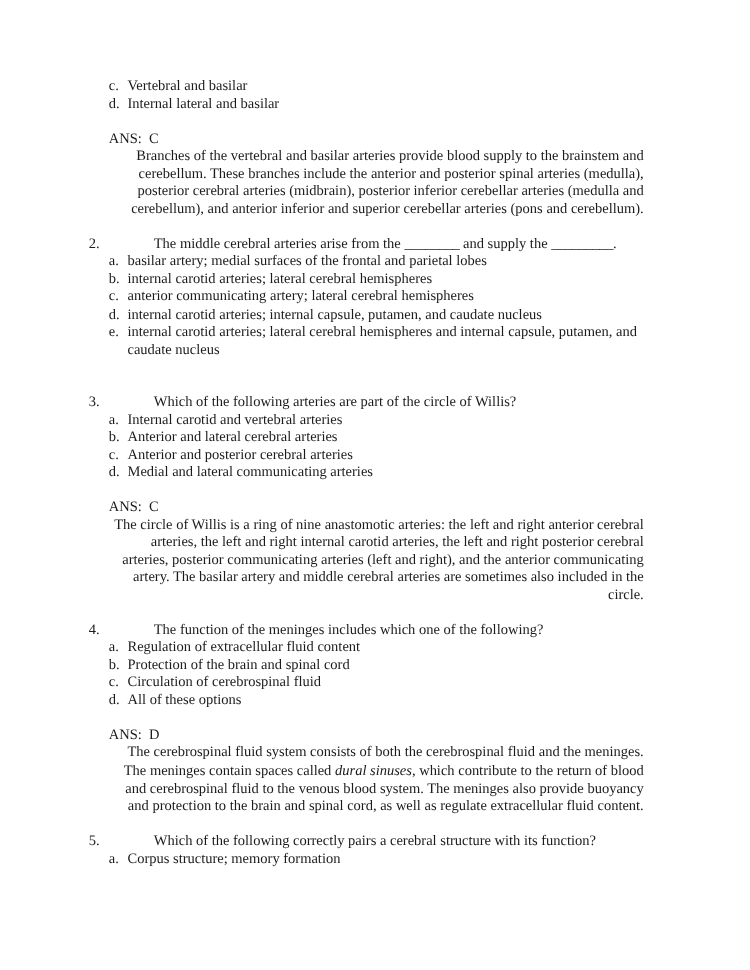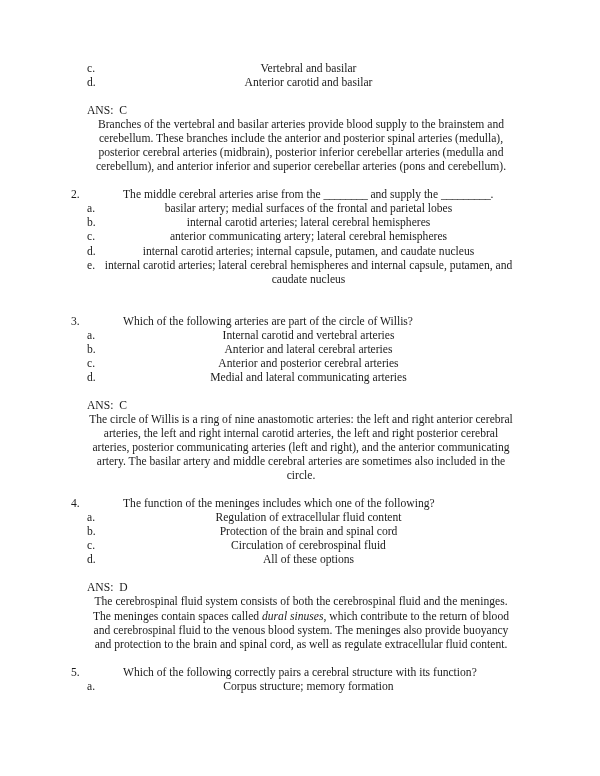--- a/index.html
+++ b/index.html
@@ -66,32 +66,31 @@
     align-items: flex-start;
     padding-left: 16px;
   }
   .opt-let {
     width: 15px;
     flex: 0 0 15px;
     text-align: left;
   }
   .opt-text {
     flex: 1 1 auto;
-    text-align: center;
   }
 
   
   .ans-block {
     padding-left: 16px;
   }
   .ans-line {
     white-space: pre;
   }
   .expl {
-    text-align: center;
+    text-align: right;
   }
 
   em.it {
     font-style: italic;
   }
   .blank {
     letter-spacing: -0.3px;
   }
 </style>
 </head>
@@ -101,21 +100,21 @@
   <div class="content">
 
     <div class="blk">
       <div class="opt-list">
         <div class="opt-row">
           <span class="opt-let">c.</span>
           <span class="opt-text">Vertebral and basilar</span>
         </div>
         <div class="opt-row">
           <span class="opt-let">d.</span>
-          <span class="opt-text">Anterior carotid and basilar</span>
+          <span class="opt-text">Internal lateral and basilar</span>
         </div>
       </div>
       <div class="gap"></div>
       <div class="ans-block">
         <div class="ans-line">ANS:  C</div>
         <div class="expl">Branches of the vertebral and basilar arteries provide blood supply to the brainstem and cerebellum. These branches include the anterior and posterior spinal arteries (medulla), posterior cerebral arteries (midbrain), posterior inferior cerebellar arteries (medulla and cerebellum), and anterior inferior and superior cerebellar arteries (pons and cerebellum).</div>
       </div>
     </div>
 
     <div class="gap"></div>

